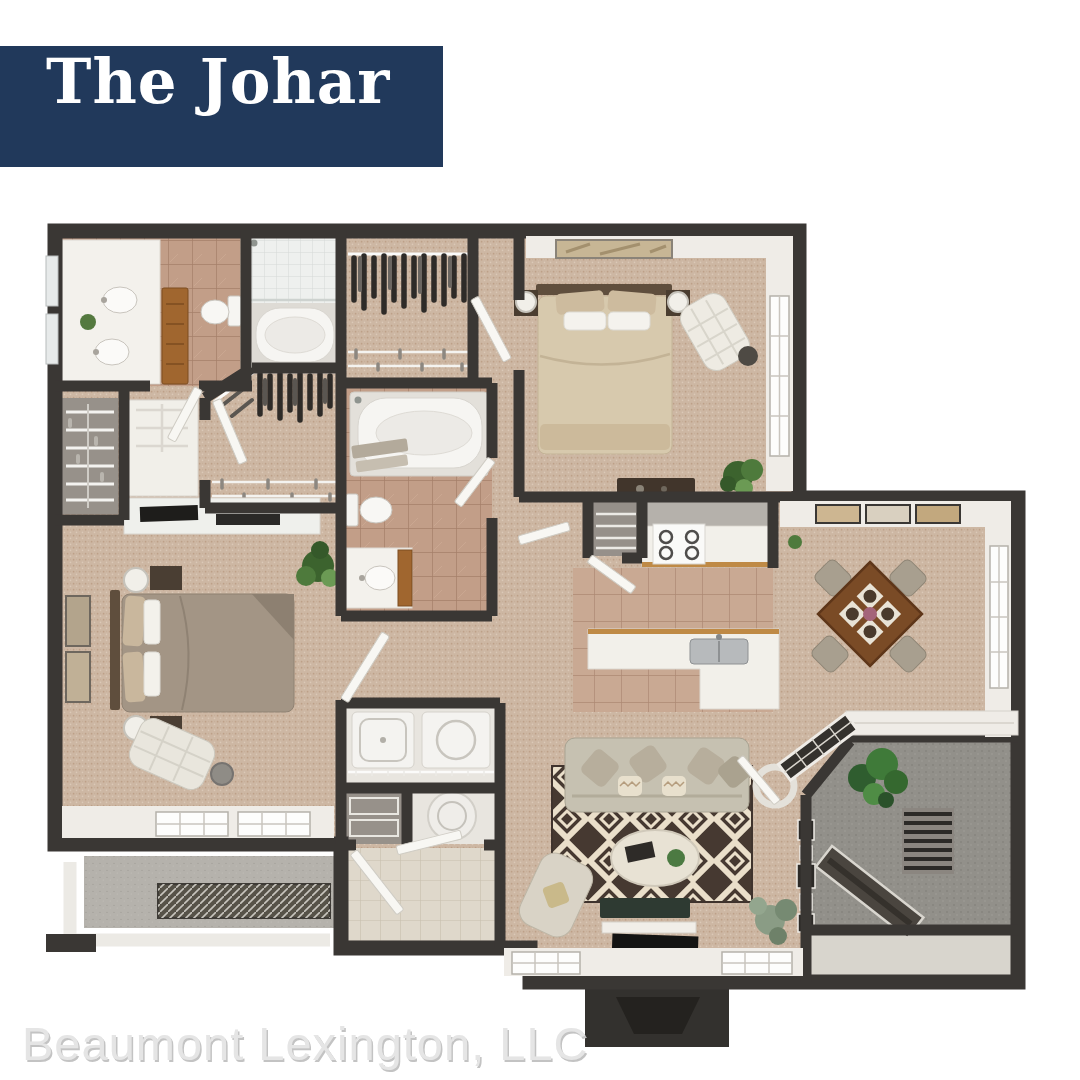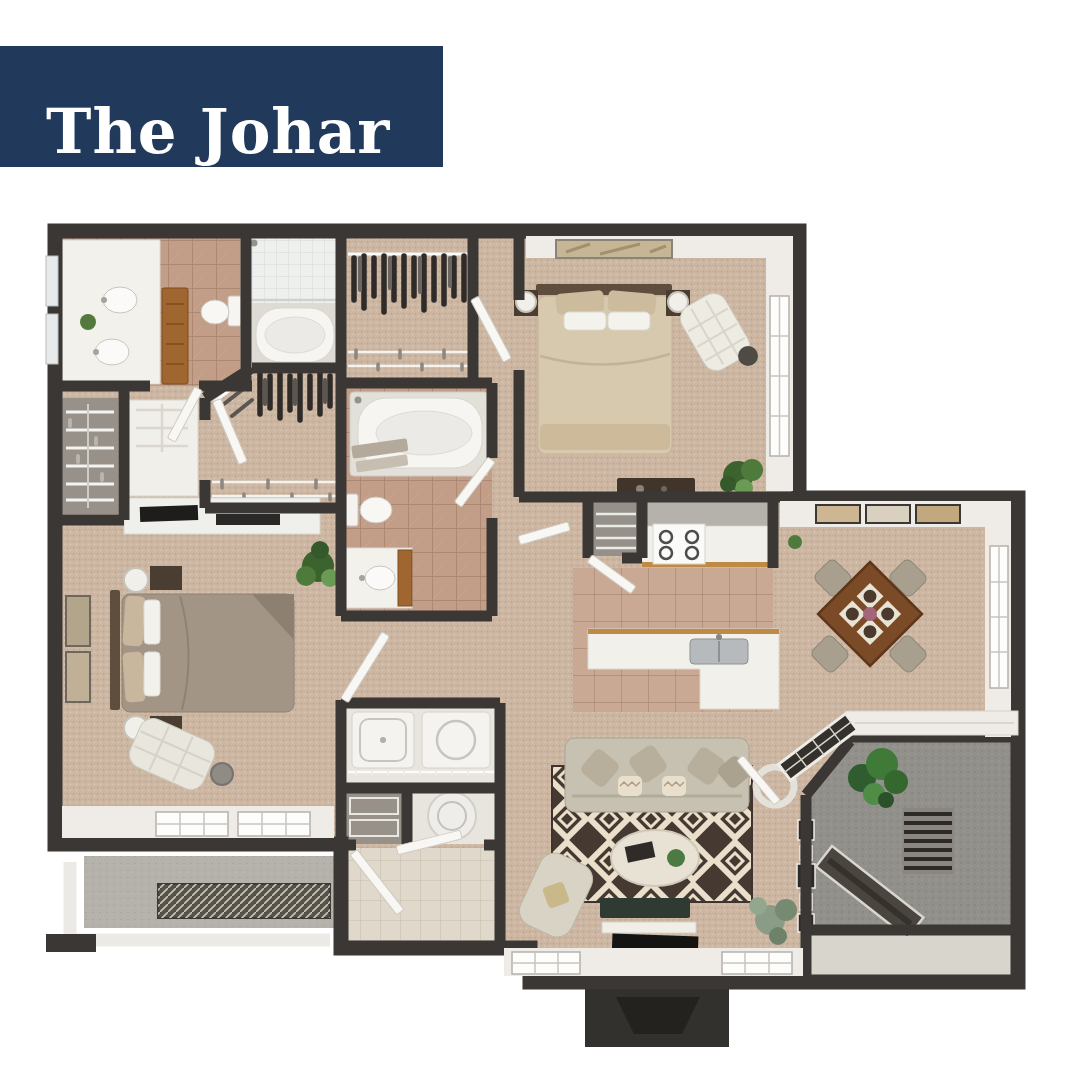--- a/index.html
+++ b/index.html
@@ -4,21 +4,21 @@
 <style>
   :root{
     --banner-bg:#21395b; --banner-text:#ffffff;
     --footer-text:#e5e5e5; --footer-shadow:#c3c3c3;
   }
   html,body{margin:0;padding:0;background:#ffffff;}
   .page{position:relative;width:1080px;height:1080px;background:#ffffff;overflow:hidden;
         font-family:"Liberation Sans",sans-serif;}
   .plan-svg{position:absolute;left:0;top:0;}
   .banner{position:absolute;left:0;top:46px;width:443px;height:121px;background:var(--banner-bg);
-          display:flex;align-items:flex-end;box-sizing:border-box;padding-left:46px;}
+          display:flex;align-items:flex-start;box-sizing:border-box;padding-left:46px;}
   .banner-title{font-family:"DejaVu Serif","Liberation Serif",serif;font-weight:700;
                 font-size:61px;color:var(--banner-text);letter-spacing:1px;white-space:nowrap;}
   .footer{position:absolute;left:22px;top:1016px;font-family:"Liberation Sans",sans-serif;
           font-weight:400;font-size:47px;letter-spacing:1px;color:var(--footer-text);
           text-shadow:1.5px 1.5px 0 var(--footer-shadow);white-space:nowrap;}
 </style>
 </head>
 <body>
 
 <div class="page">
@@ -430,14 +430,15 @@
       <rect x="740" y="754" width="58" height="8" rx="2" transform="rotate(50 740 758)"></rect>
       <rect x="217" y="396" width="68" height="9" rx="2" transform="rotate(67 217 400)"></rect>
       <rect x="199" y="385" width="58" height="9" rx="2" transform="rotate(118 199 389)"></rect>
     </g>
   </svg>
 
   <div class="banner">
     <span class="banner-title">The Johar</span>
   </div>
 
+  <div class="footer">Beaumont Lexington, LLC</div>
 
 </div>
 
 </body></html>

